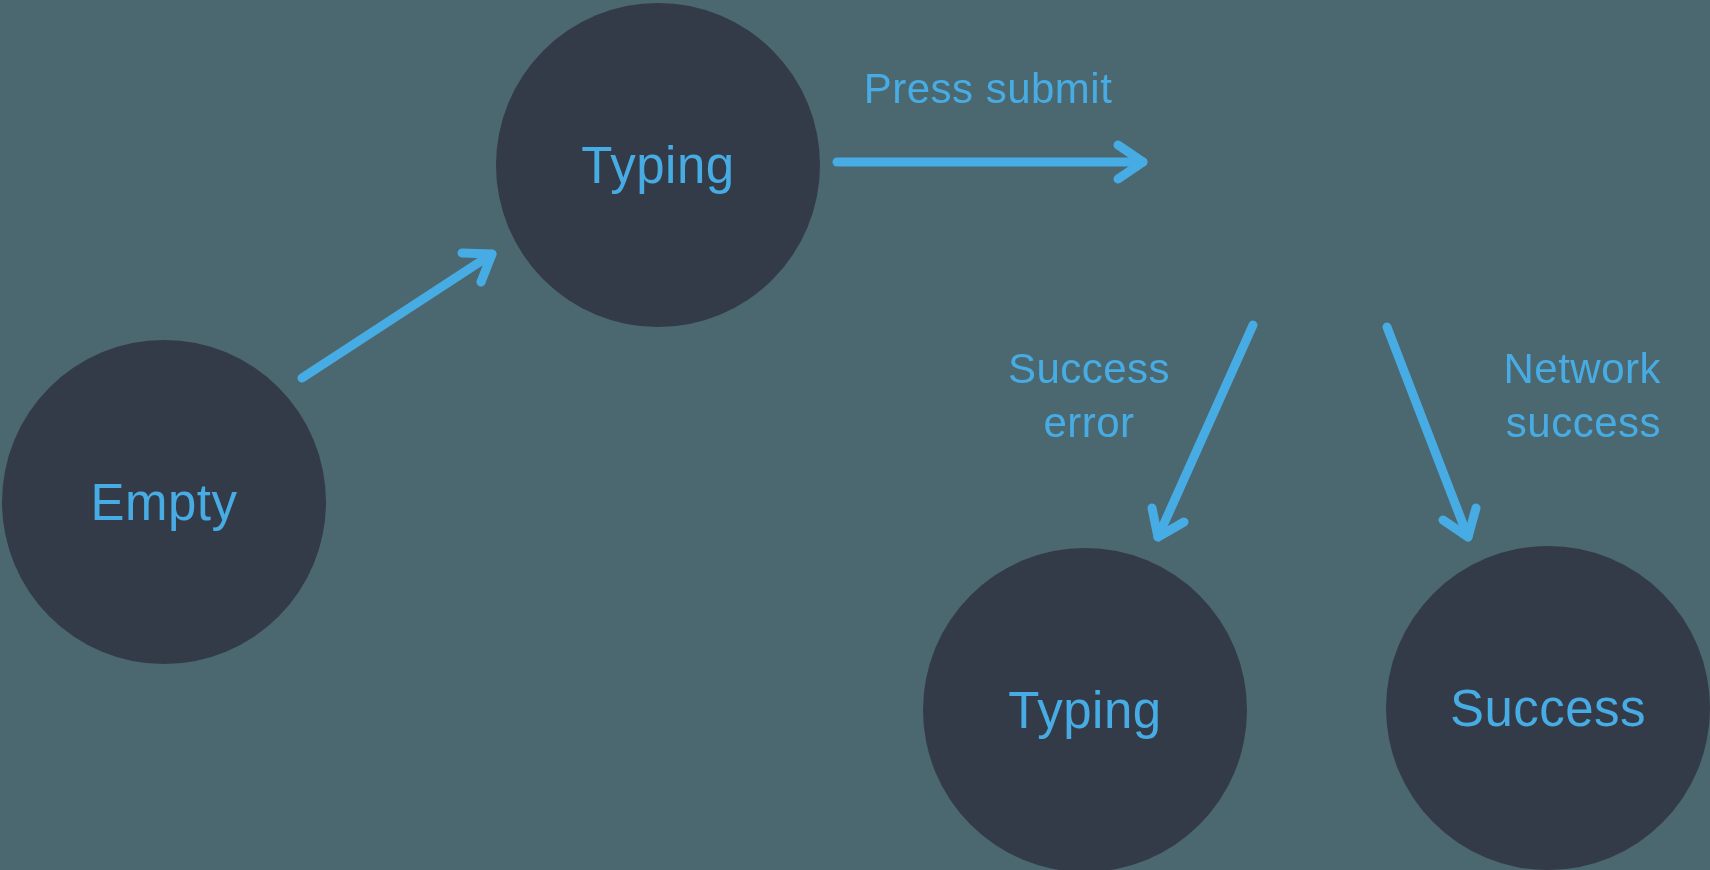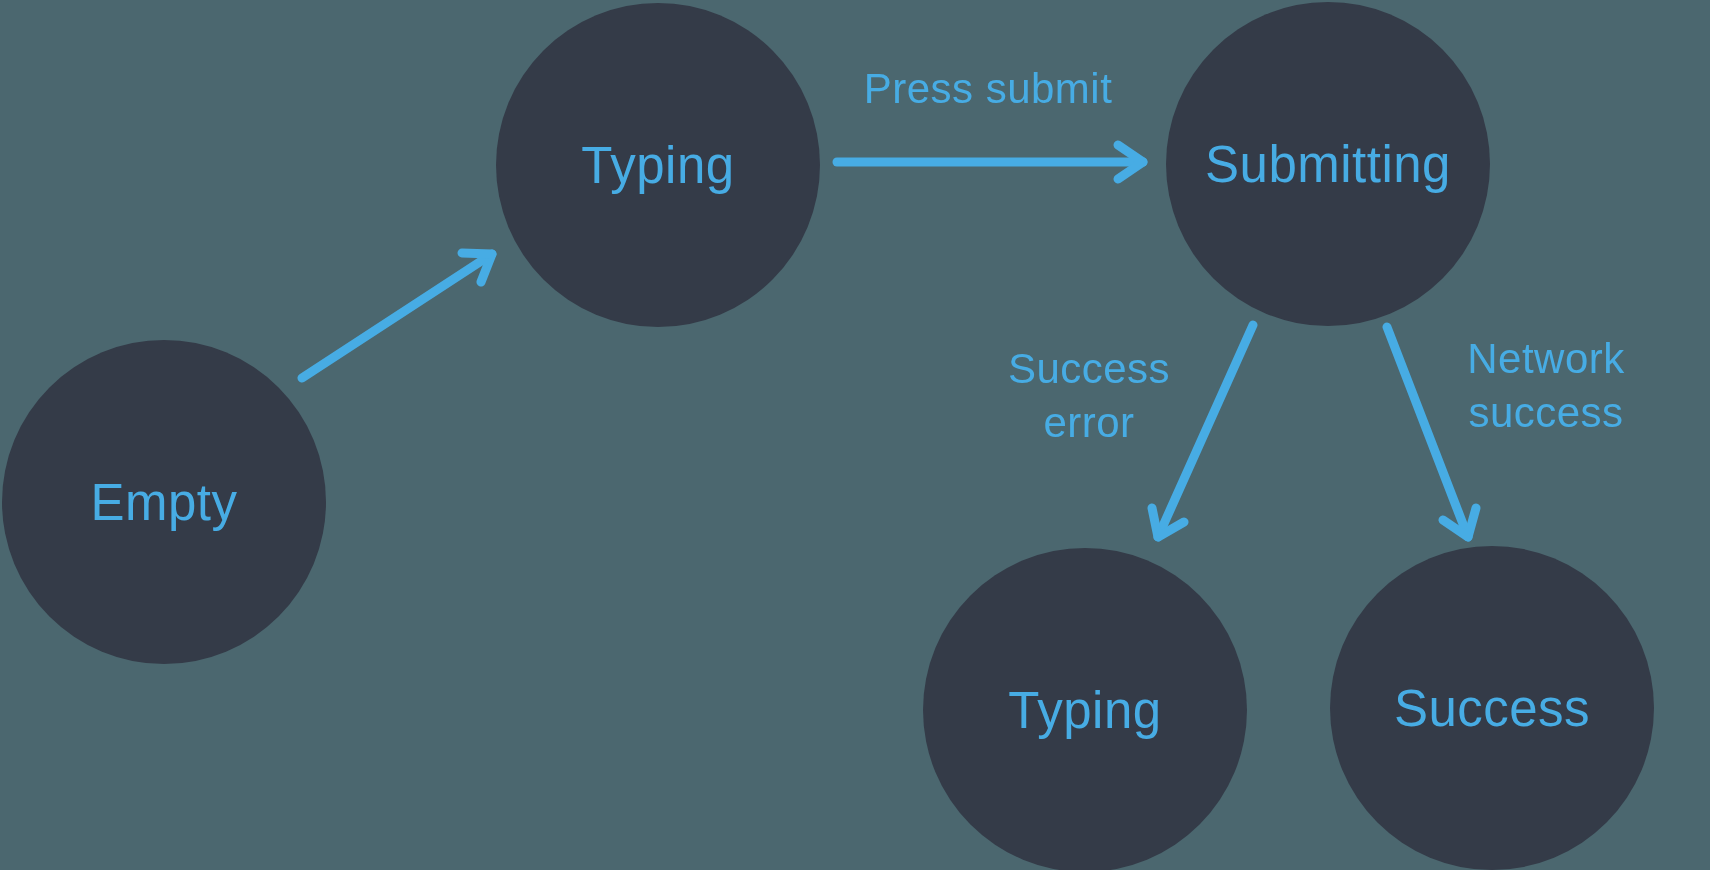--- a/index.html
+++ b/index.html
@@ -48,33 +48,33 @@
   .node-label {
     color: var(--accent);
     font-size: 51px;
     letter-spacing: 0.5px;
     white-space: nowrap;
   }
   .node-empty      { left: 2px;    top: 340px; }
   .node-typing     { left: 496px;  top: 3px;   }
   .node-submitting { left: 1166px; top: 2px;   }
   .node-error      { left: 923px;  top: 548px; }
-  .node-success    { left: 1330px; top: 546px; }
+  .node-success    { left: 1386px; top: 546px; }
   .edge-label {
     position: absolute;
     color: var(--accent);
     font-size: 42px;
     line-height: 54px;
     letter-spacing: 0.5px;
     text-align: center;
   }
   .edge-label-start-typing    { left: 207px;  top: 184px; width: 240px; }
   .edge-label-press-submit    { left: 838px;  top: 62px;  width: 300px; white-space: nowrap; }
   .edge-label-network-error   { left: 974px;  top: 342px; width: 230px; }
-  .edge-label-network-success { left: 1431px; top: 332px; width: 230px; }
+  .edge-label-network-success { left: 1431px; top: 342px; width: 230px; text-align: right; }
 </style>
 </head>
 <body>
 
 <div class="diagram">
 
   <svg class="edges-layer" width="1710" height="870" viewBox="0 0 1710 870" xmlns="http://www.w3.org/2000/svg">
 
     <g>
       <line class="edge-stroke" x1="302" y1="378" x2="492" y2="254"></line>
@@ -98,23 +98,20 @@
   </svg>
 
   <div class="node node-empty">
     <span class="node-label">Empty</span>
   </div>
 
   <div class="node node-typing">
     <span class="node-label">Typing</span>
   </div>
 
-  <div class="node node-submitting">
-    <span class="node-label">Submitting</span>
-  </div>
 
   <div class="node node-error">
     <span class="node-label">Typing</span>
   </div>
 
   <div class="node node-success">
     <span class="node-label">Success</span>
   </div>
 
 

